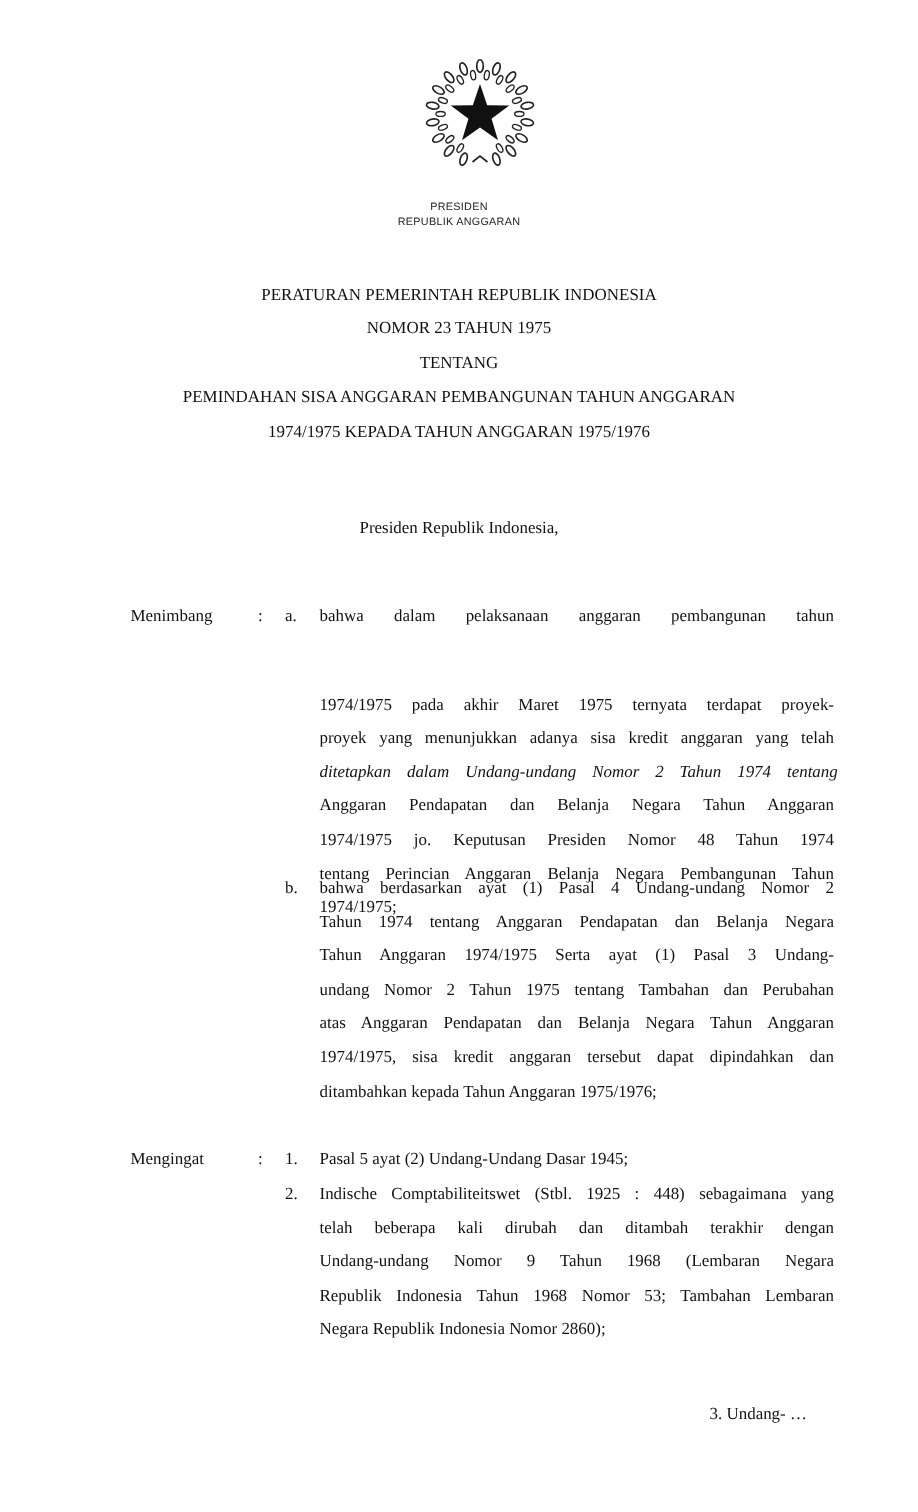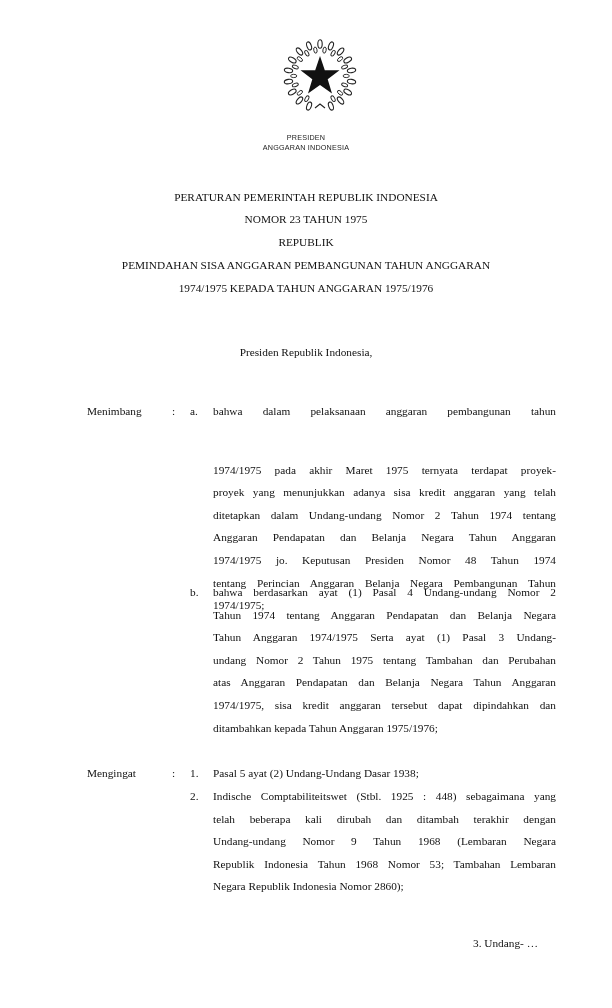--- a/index.html
+++ b/index.html
@@ -74,39 +74,39 @@
           <ellipse cx="38" cy="6" rx="2" ry="3.8" transform="rotate(330 38 38)"></ellipse>
           <ellipse cx="38" cy="6" rx="2" ry="3.8" transform="rotate(350 38 38)"></ellipse>
         </g>
         <path d="M33 70 L38 66 L43 70"></path>
       </g>
 
       <polygon fill="#111" points="38,18 42.8,32.2 57.5,32.3 45.7,41.2 50,55.5 38,47 26,55.5 30.3,41.2 18.5,32.3 33.2,32.2"></polygon>
     </svg>
   </div>
   <div class="presiden-label pl1">PRESIDEN</div>
-  <div class="presiden-label pl2">ANGGARAN INDONESIA</div>
+  <div class="presiden-label pl2">REPUBLIK ANGGARAN</div>
 
   <div class="title-line" style="top:191px">PERATURAN PEMERINTAH REPUBLIK INDONESIA</div>
   <div class="title-line" style="top:213px">NOMOR  23 TAHUN 1975</div>
-  <div class="title-line" style="top:236px">REPUBLIK</div>
+  <div class="title-line" style="top:236px">TENTANG</div>
   <div class="title-line" style="top:259px">PEMINDAHAN SISA ANGGARAN PEMBANGUNAN TAHUN ANGGARAN</div>
   <div class="title-line" style="top:282px">1974/1975 KEPADA TAHUN ANGGARAN 1975/1976</div>
 
   <div class="opening">Presiden Republik Indonesia,</div>
 
   <div class="label" style="top:405px">Menimbang</div>
   <div class="colon" style="top:405px">:</div>
 
   <div class="marker" style="top:405px">a.</div>
   <div class="para" style="top:400px">
     <span class="line" style="white-space: nowrap; display: block; word-spacing: 17.3438px;">bahwa dalam pelaksanaan anggaran pembangunan tahun</span>
     <span class="line" style="white-space: nowrap; display: block; word-spacing: 10.4152px; margin-top: 36px;">1974/1975 pada akhir Maret 1975 ternyata terdapat proyek-</span>
     <span class="line" style="white-space: nowrap; display: block; word-spacing: 5.62305px;">proyek yang menunjukkan adanya sisa kredit anggaran yang telah</span>
-    <span class="line" style="white-space: nowrap; display: block; word-spacing: 7.77455px;">ditetapkan dalam Undang-undang  Nomor 2 Tahun 1974 tentang</span>
+    <span class="line" style="white-space: nowrap; display: block; word-spacing: 7.77455px; font-style: italic;">ditetapkan dalam Undang-undang  Nomor 2 Tahun 1974 tentang</span>
     <span class="line" style="white-space: nowrap; display: block; word-spacing: 12.3698px;">Anggaran Pendapatan dan Belanja Negara Tahun Anggaran</span>
     <span class="line" style="white-space: nowrap; display: block; word-spacing: 11.7567px;">1974/1975 jo. Keputusan Presiden  Nomor 48 Tahun 1974</span>
     <span class="line" style="white-space: nowrap; display: block; word-spacing: 7.8724px;">tentang Perincian Anggaran Belanja Negara Pembangunan Tahun</span>
     <span class="line last">1974/1975;</span>
   </div>
 
   <div class="marker" style="top:586px">b.</div>
   <div class="para" style="top:581px">
     <span class="line" style="white-space: nowrap; display: block; word-spacing: 8.05273px;">bahwa berdasarkan  ayat (1) Pasal 4 Undang-undang Nomor 2</span>
     <span class="line" style="white-space: nowrap; display: block; word-spacing: 8.5558px;">Tahun 1974 tentang Anggaran Pendapatan dan Belanja Negara</span>
@@ -115,21 +115,21 @@
     <span class="line" style="white-space: nowrap; display: block; word-spacing: 7.77902px;">atas Anggaran Pendapatan dan Belanja Negara Tahun Anggaran</span>
     <span class="line" style="white-space: nowrap; display: block; word-spacing: 7.85714px;">1974/1975, sisa kredit anggaran tersebut dapat dipindahkan dan</span>
     <span class="line last">ditambahkan kepada Tahun Anggaran 1975/1976;</span>
   </div>
 
   <div class="label" style="top:767px">Mengingat</div>
   <div class="colon" style="top:767px">:</div>
 
   <div class="marker" style="top:767px">1.</div>
   <div class="para" style="top:762px">
-    <span class="line last">Pasal 5 ayat (2) Undang-Undang Dasar 1938;</span>
+    <span class="line last">Pasal 5 ayat (2) Undang-Undang Dasar 1945;</span>
   </div>
 
   <div class="marker" style="top:790px">2.</div>
   <div class="para" style="top:785px">
     <span class="line" style="white-space: nowrap; display: block; word-spacing: 6.77902px;">Indische Comptabiliteitswet (Stbl. 1925 : 448) sebagaimana yang</span>
     <span class="line" style="white-space: nowrap; display: block; word-spacing: 11.8504px;">telah beberapa kali dirubah dan ditambah terakhir dengan</span>
     <span class="line" style="white-space: nowrap; display: block; word-spacing: 13.8307px;">Undang-undang  Nomor 9 Tahun 1968 (Lembaran Negara</span>
     <span class="line" style="white-space: nowrap; display: block; word-spacing: 6.9308px;">Republik Indonesia Tahun 1968 Nomor 53; Tambahan Lembaran</span>
     <span class="line last">Negara Republik Indonesia Nomor 2860);</span>
   </div>

